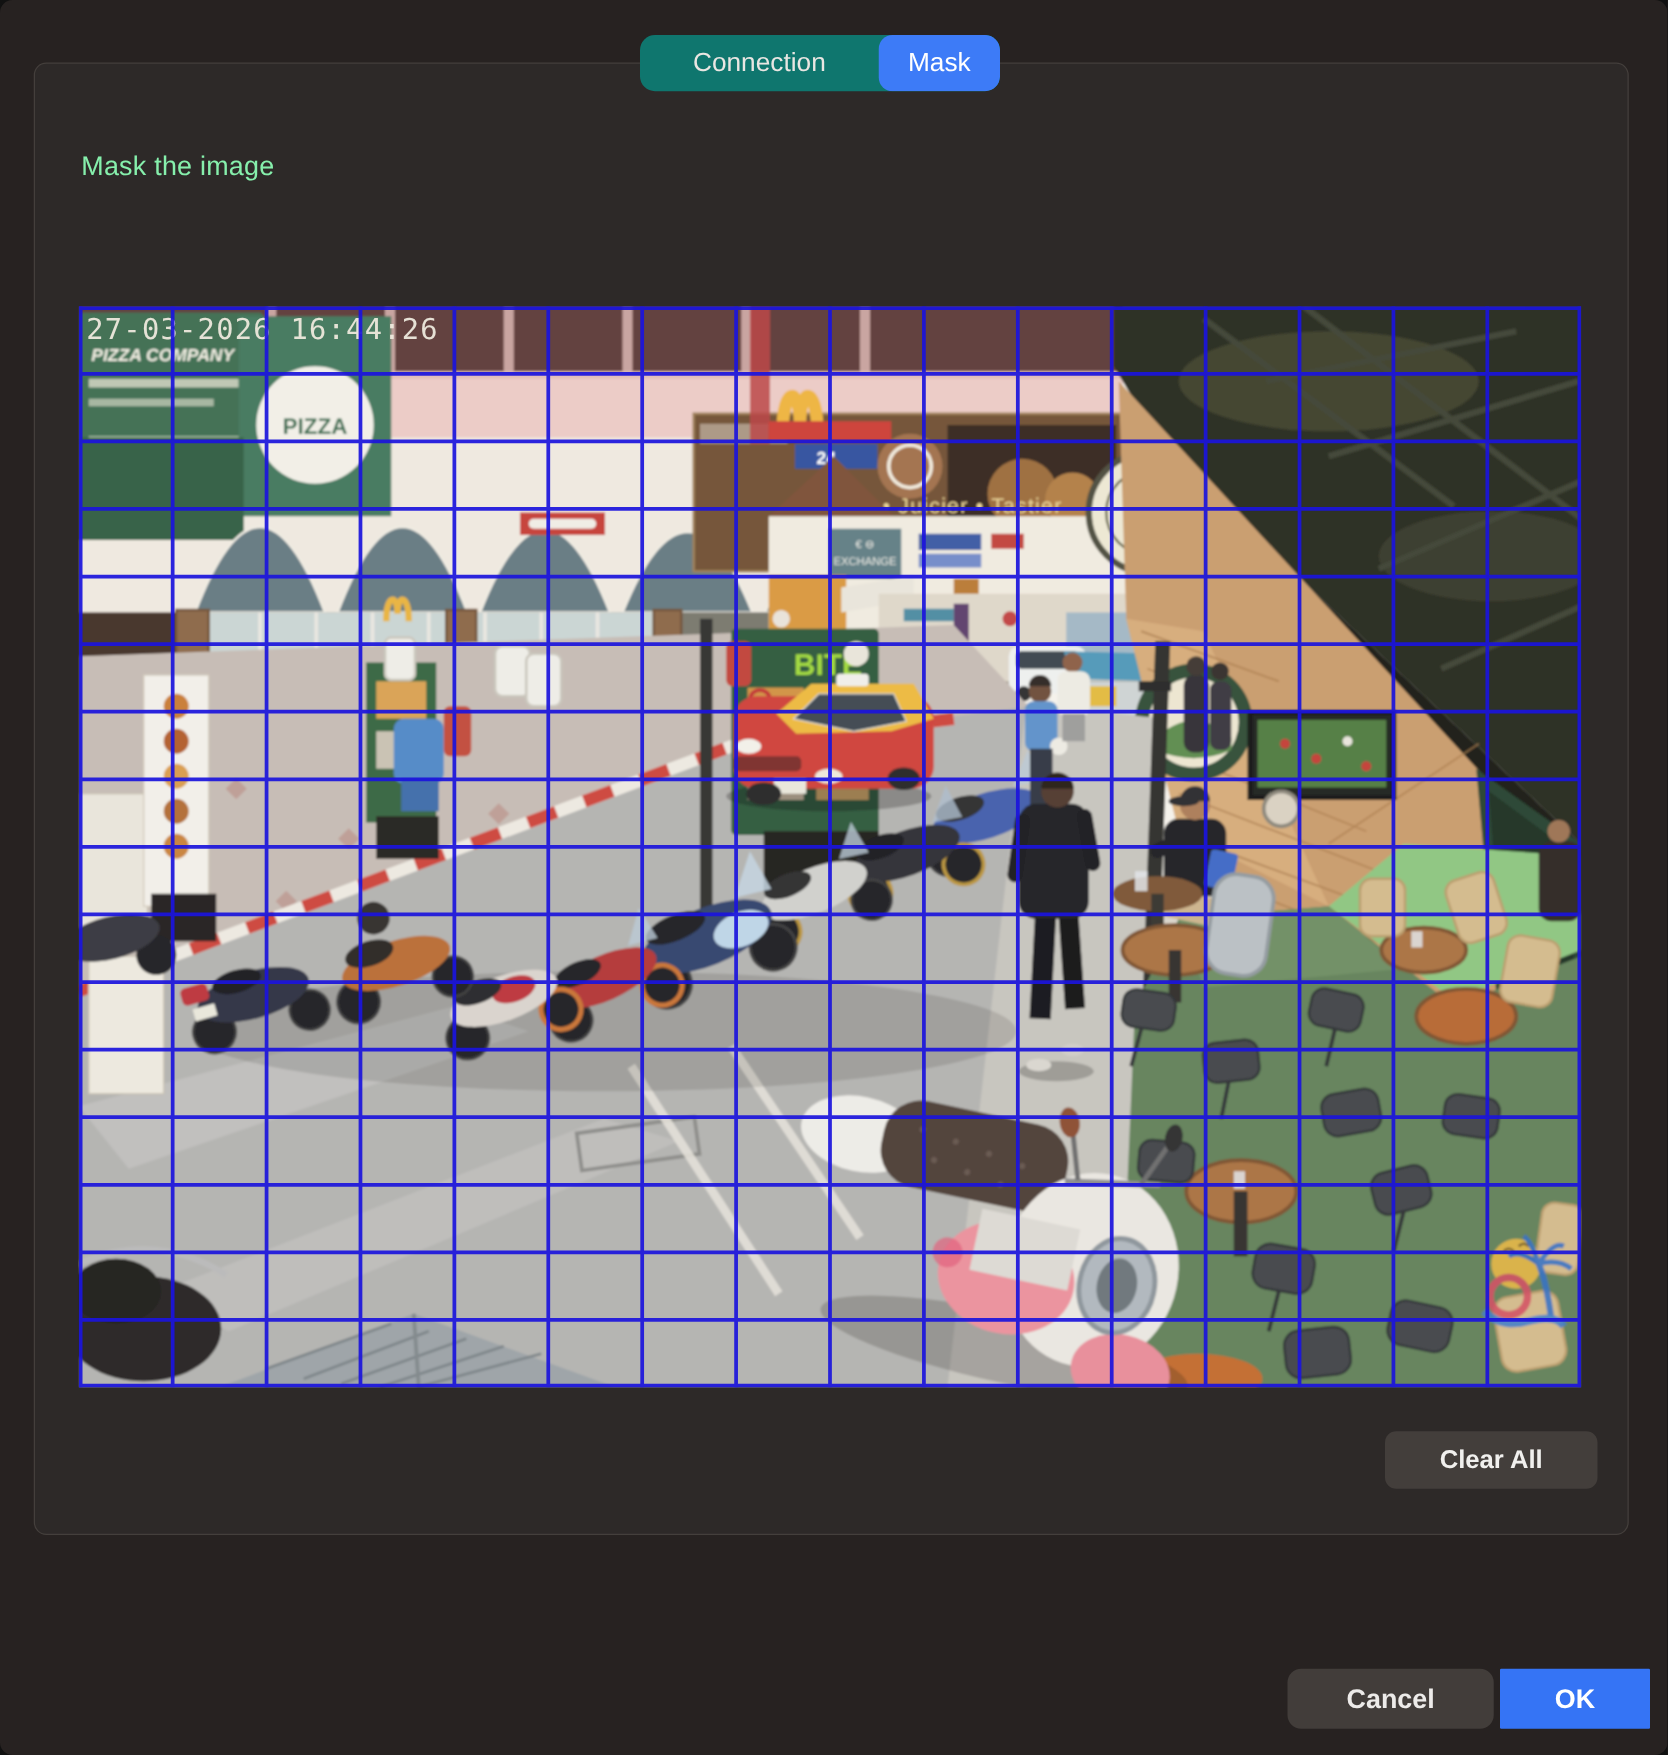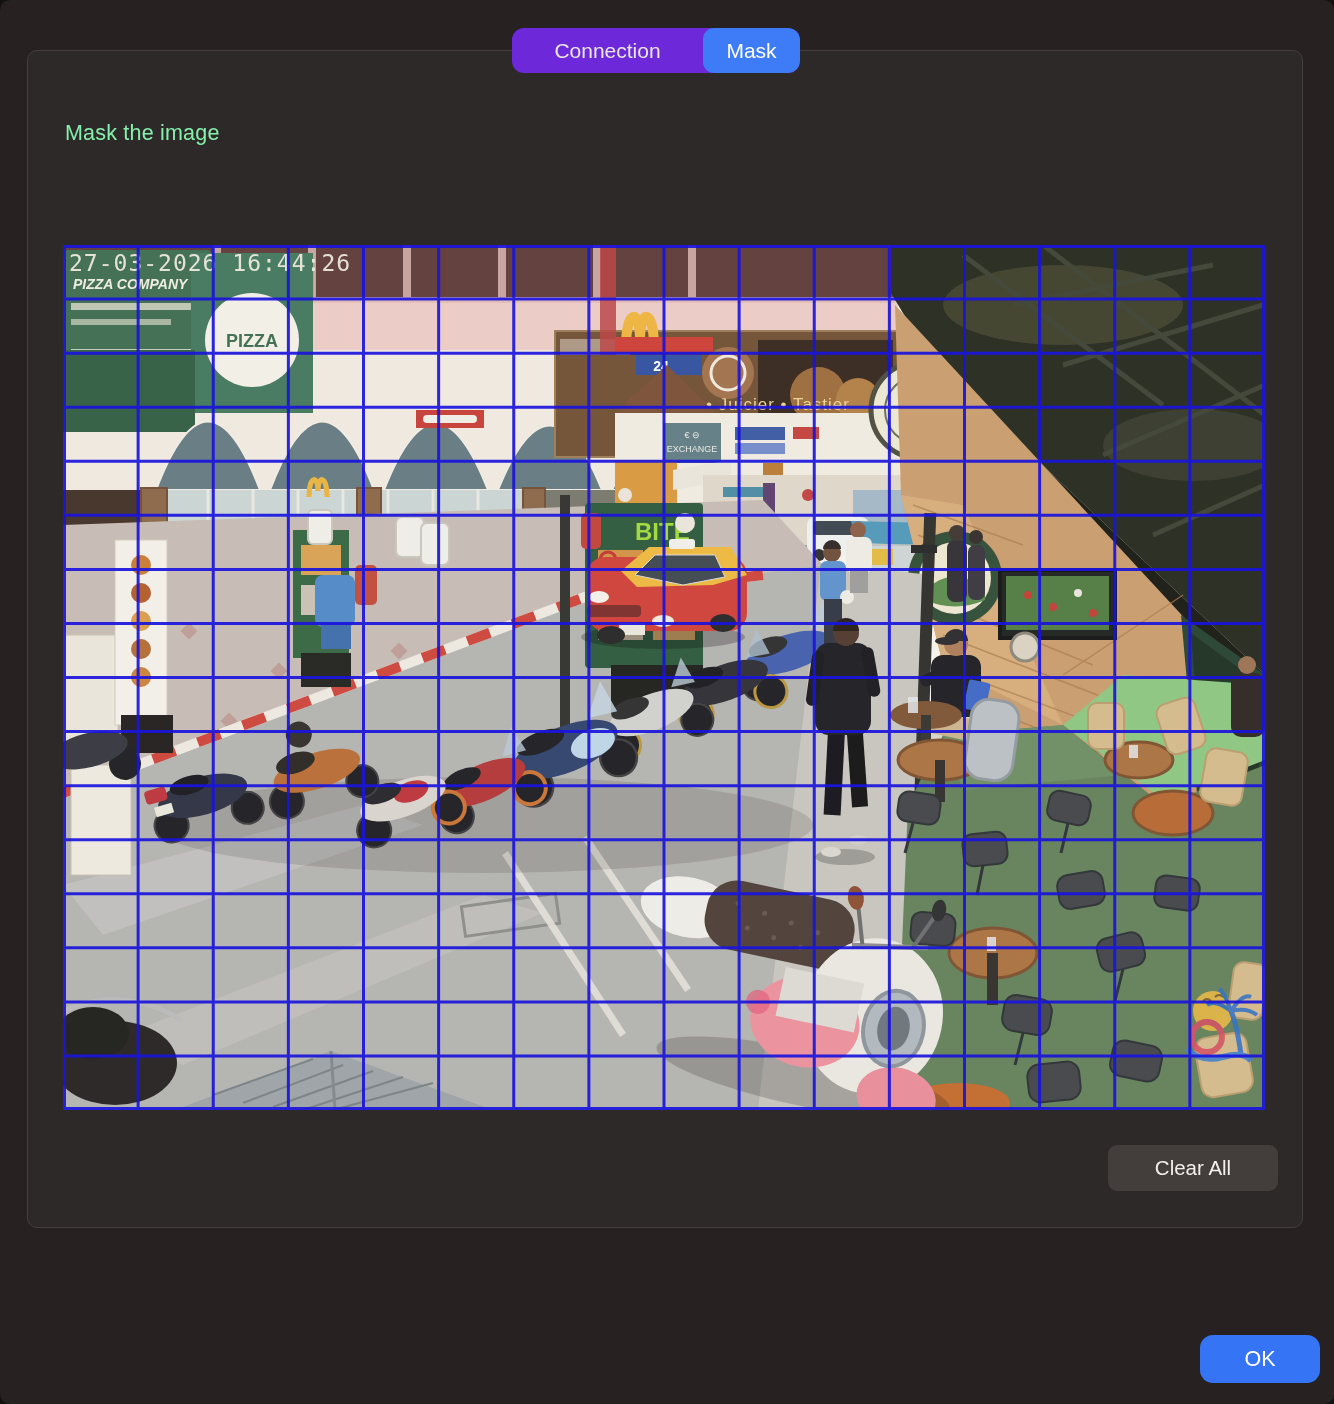--- a/index.html
+++ b/index.html
@@ -9,48 +9,48 @@
     font-family:"Liberation Sans",sans-serif;
     -webkit-font-smoothing:antialiased;
   }
   .panel{
     position:absolute;left:27px;top:50px;width:1276px;height:1178px;
     background:#2d2928;border:1px solid #443f3c;border-radius:10px;
     box-sizing:border-box;
   }
   .tabs{
     position:absolute;left:512px;top:28px;height:45px;z-index:3;
-    display:flex;align-items:stretch;background:#6d28d9;border-radius:12px;
+    display:flex;align-items:stretch;background:#0f766e;border-radius:12px;
     overflow:hidden;
   }
   .tab{
     display:flex;align-items:center;justify-content:center;
     font-size:21px;color:#e9e6e2;cursor:default;border-radius:11px;
   }
   .tab--connection{width:191px;}
   .tab--mask{width:97px;background:#3d7bf7;color:#ffffff;}
   .heading{
     position:absolute;left:65px;top:121px;font-size:21.5px;color:#86efac;
     letter-spacing:.2px;z-index:2;
   }
   .editor{
     position:absolute;left:63px;top:245px;width:1202px;height:865px;z-index:2;
   }
   .editor svg{position:absolute;left:0;top:0;width:100%;height:100%;display:block;}
   .btn{
     position:absolute;display:flex;align-items:center;justify-content:center;
     border:none;border-radius:9px;font-family:"Liberation Sans",sans-serif;
-    cursor:default;z-index:3;
+    cursor:default;z-index:3;font-weight:bold;
   }
   .btn-clear{left:1108px;top:1145px;width:170px;height:46px;background:#433e3b;
     color:#f1f0ee;font-size:20.5px;}
   .btn-cancel{left:1030px;top:1335px;width:165px;height:48px;background:#423d3a;
     color:#edebe9;font-size:21.5px;border-radius:11px;}
   .btn-ok{left:1200px;top:1335px;width:120px;height:48px;background:#3574f5;
-    color:#ffffff;font-size:21.5px;border-radius:13px;}
+    color:#ffffff;font-size:21.5px;border-radius:1px;}
 </style>
 </head>
 <body>
 
 <div class="window">
 
   <div class="tabs">
     <div class="tab tab--connection">Connection</div>
     <div class="tab tab--mask">Mask</div>
   </div>
@@ -563,14 +563,15 @@
         <line x1="0" y1="594.6875" x2="1202" y2="594.6875" stroke="#1b14dd" stroke-width="3"></line>
         <line x1="0" y1="648.75" x2="1202" y2="648.75" stroke="#1b14dd" stroke-width="3"></line>
         <line x1="0" y1="702.8125" x2="1202" y2="702.8125" stroke="#1b14dd" stroke-width="3"></line>
         <line x1="0" y1="756.875" x2="1202" y2="756.875" stroke="#1b14dd" stroke-width="3"></line>
         <line x1="0" y1="810.9375" x2="1202" y2="810.9375" stroke="#1b14dd" stroke-width="3"></line>
         <line x1="0" y1="863.5" x2="1202" y2="863.5" stroke="#1b14dd" stroke-width="3"></line>
       </svg>
   </div>
 
   <button class="btn btn-clear">Clear All</button>
+  <button class="btn btn-cancel">Cancel</button>
   <button class="btn btn-ok">OK</button>
 </div>
 
 </body></html>

